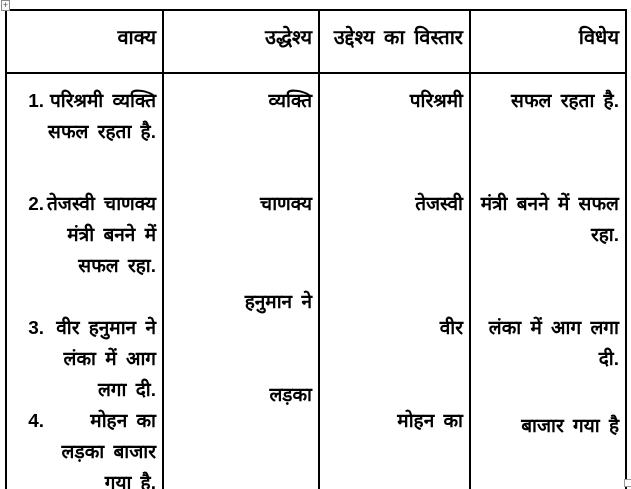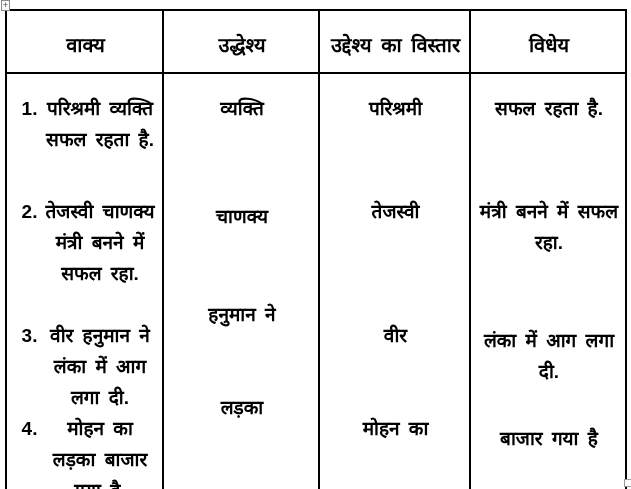--- a/index.html
+++ b/index.html
@@ -35,41 +35,41 @@
 
   .grammar-table {
     position: absolute; left: 5px; top: 9px;
     width: 620px;
     border-collapse: collapse;
     table-layout: fixed;
   }
   .grammar-table th, .grammar-table td {
     border: 2px solid #000;
     vertical-align: top;
-    text-align: center;
+    text-align: right;
     font-weight: bold;
     font-size: 19px;
     line-height: 31px;
-    padding: 19px 6px 0 8px;
+    padding: 11px 6px 0 8px;
     word-spacing: 4px;
     overflow: hidden;
   }
   .grammar-table th { height: 63px; font-size: 20px; }
   .grammar-table td.body-cell { height: 406px; }
 
   
   .item { display: flex; }
   .item .num { flex: 0 0 29px; }
   .item .txt { flex: 1 1 auto; }
 
   
   .blk-a { min-height: 103px; }
   .blk-b { min-height: 124px; }
   .blk-c { min-height: 93px; }
-  .shift-sm { margin-top: 5px; min-height: 98px; }
+  .shift-sm { min-height: 98px; }
 </style>
 </head>
 <body>
 
 <div class="sheet">
 
   <div class="move-handle">
     <span>+</span>
   </div>
 

